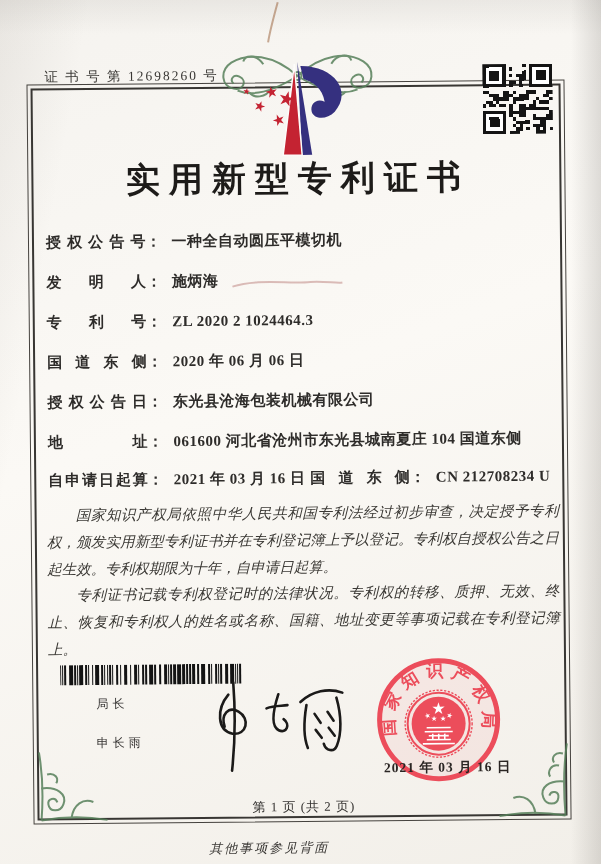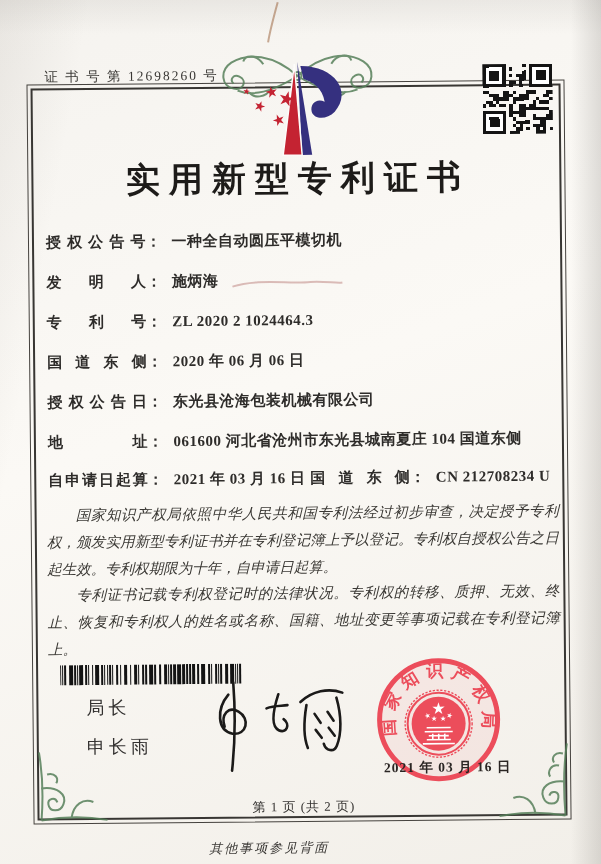--- a/index.html
+++ b/index.html
@@ -22,21 +22,21 @@
   .title{left:0;right:0;top:156px;text-align:center;font-size:34px;font-weight:bold;
     letter-spacing:9px;color:#1d1b19;}
   .row{left:48px;width:512px;font-size:15px;font-weight:600;letter-spacing:0.5px;
     white-space:nowrap;color:#2e2c2a;}
   .lbl{display:inline-block;width:100px;text-align-last:justify;text-align:justify;vertical-align:bottom;}
   .colon{display:inline-block;margin-right:10px;}
   .pair2{position:absolute;left:262px;top:0;white-space:nowrap;}
   .paras{left:46px;top:500px;width:512px;font-size:14.5px;font-style:italic;
     line-height:1.85;text-align:justify;color:#3a3834;}
   .paras p{margin:0;text-indent:2em;}
-  .director{left:84px;font-size:18px;letter-spacing:4px;color:#333130;}
+  .director{left:94px;font-size:12px;letter-spacing:4px;color:#333130;}
   .seal-date{left:381px;top:760px;font-size:13.5px;font-weight:600;color:#2a2523;
     letter-spacing:1px;z-index:6;}
   .page-ind{left:0;right:0;top:798px;text-align:center;font-size:13px;letter-spacing:1px;color:#343230;}
   .back-note{left:0;right:0;top:839px;text-align:center;font-size:13px;font-style:italic;
     letter-spacing:2px;color:#3c3a37;transform:translateX(-35px);}
   .green{color:#567f5a;}
   svg{display:block;}
   .scribble{opacity:.55;}
 </style>
 </head>

